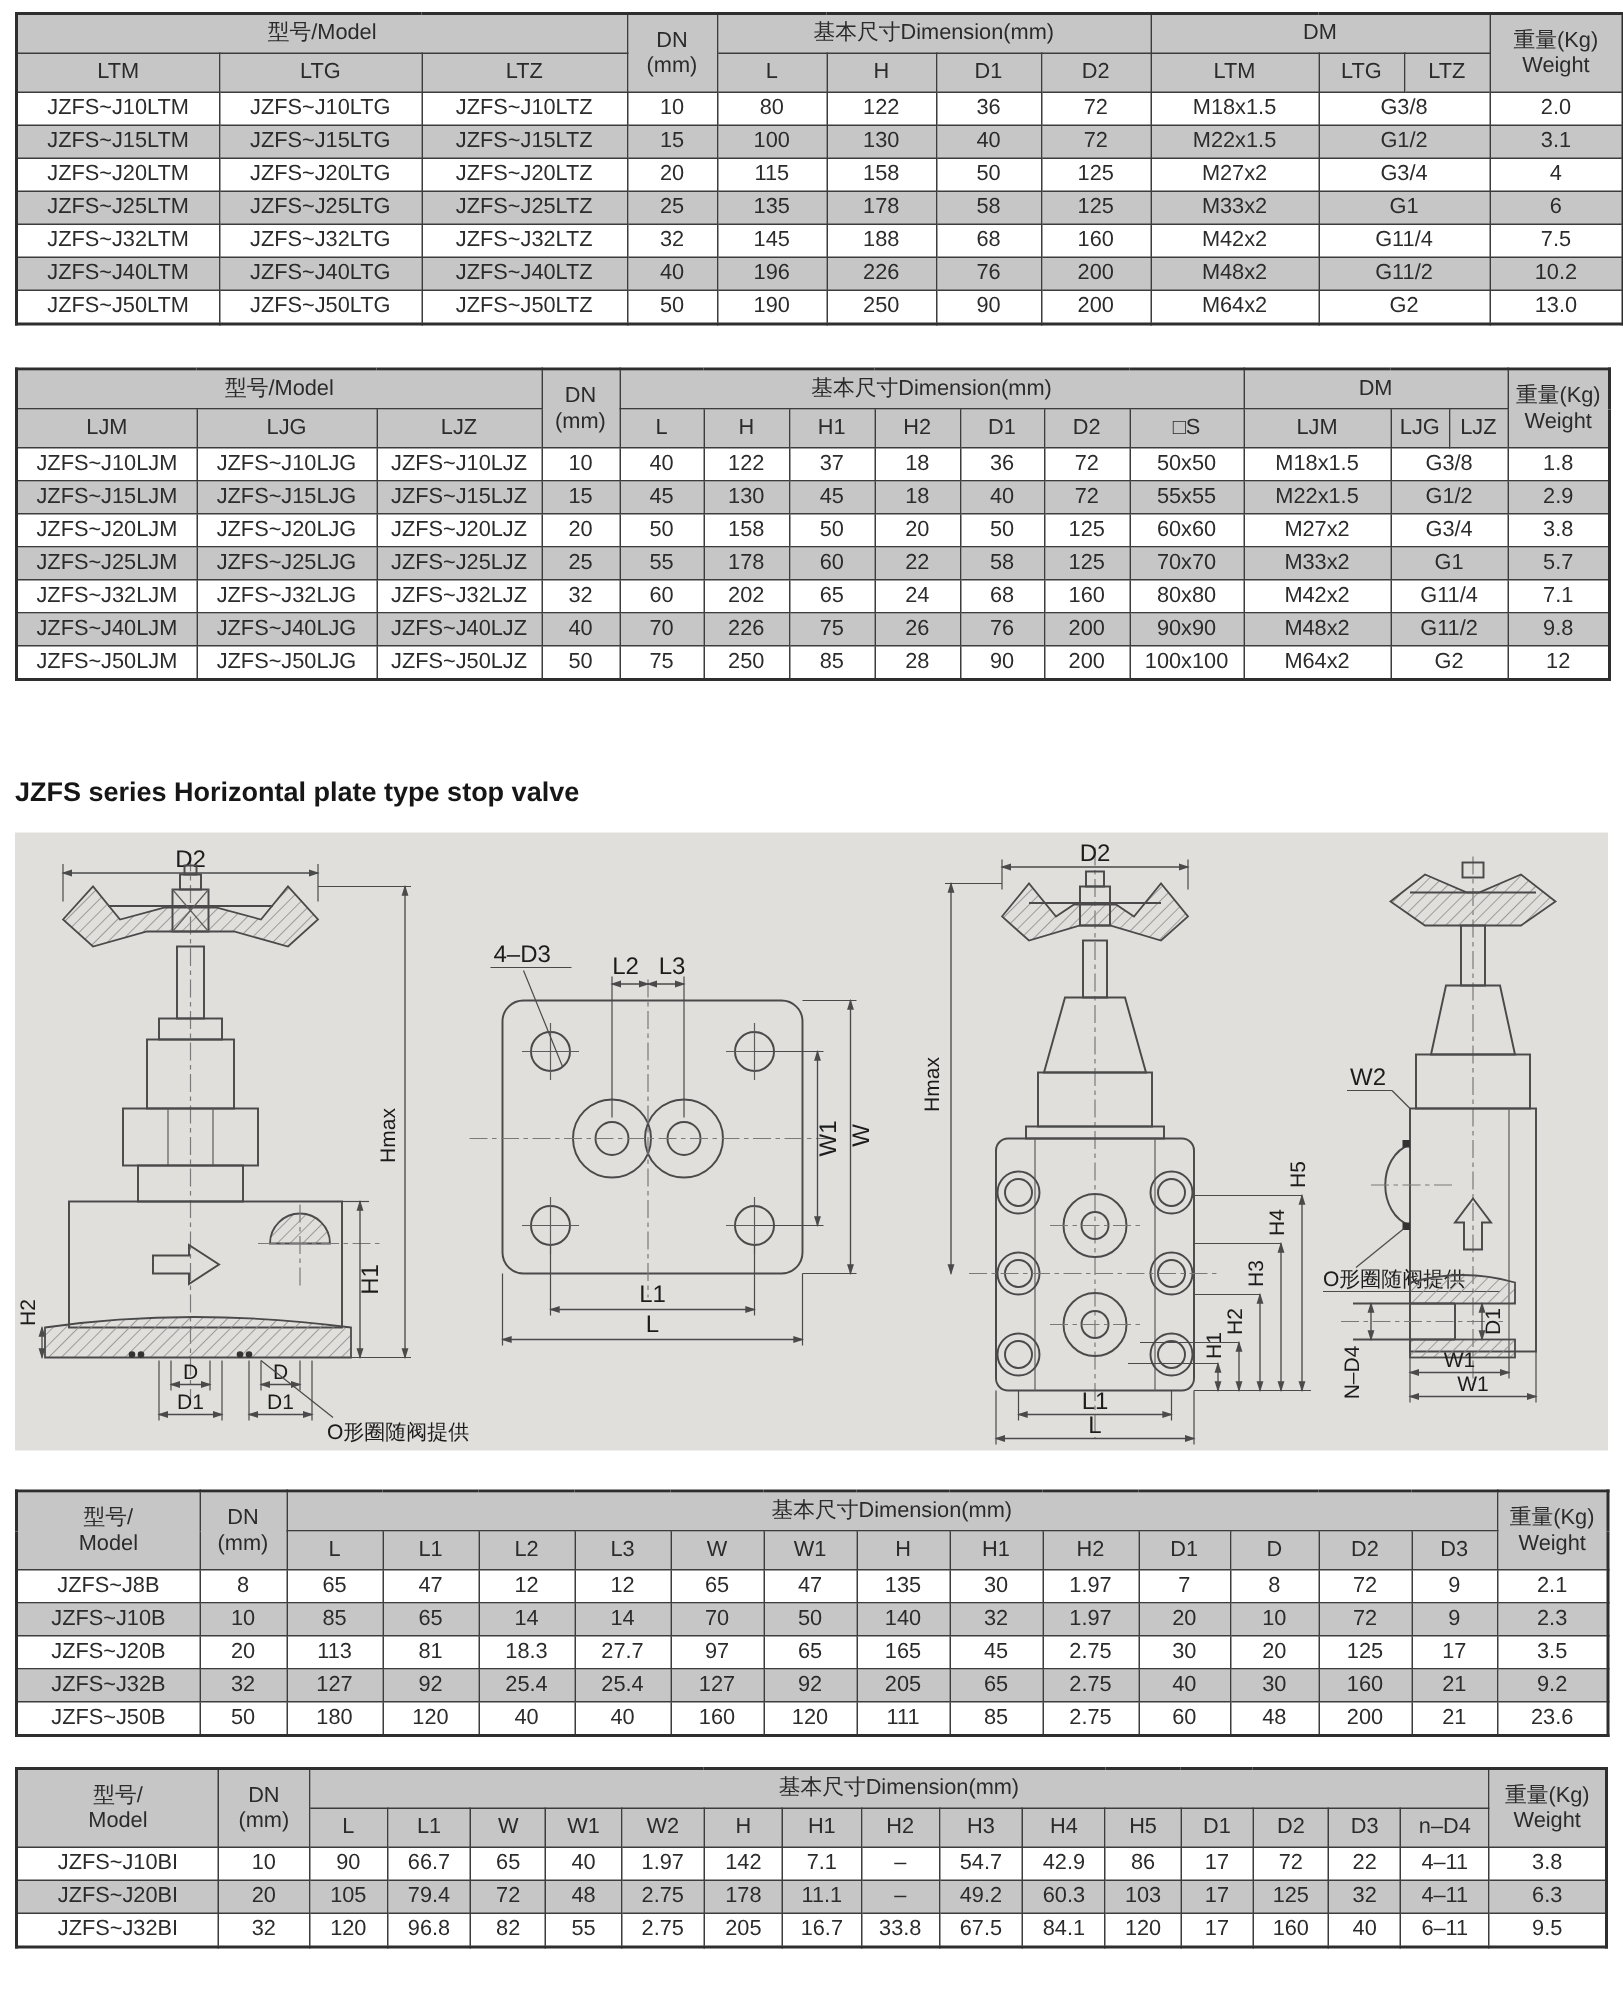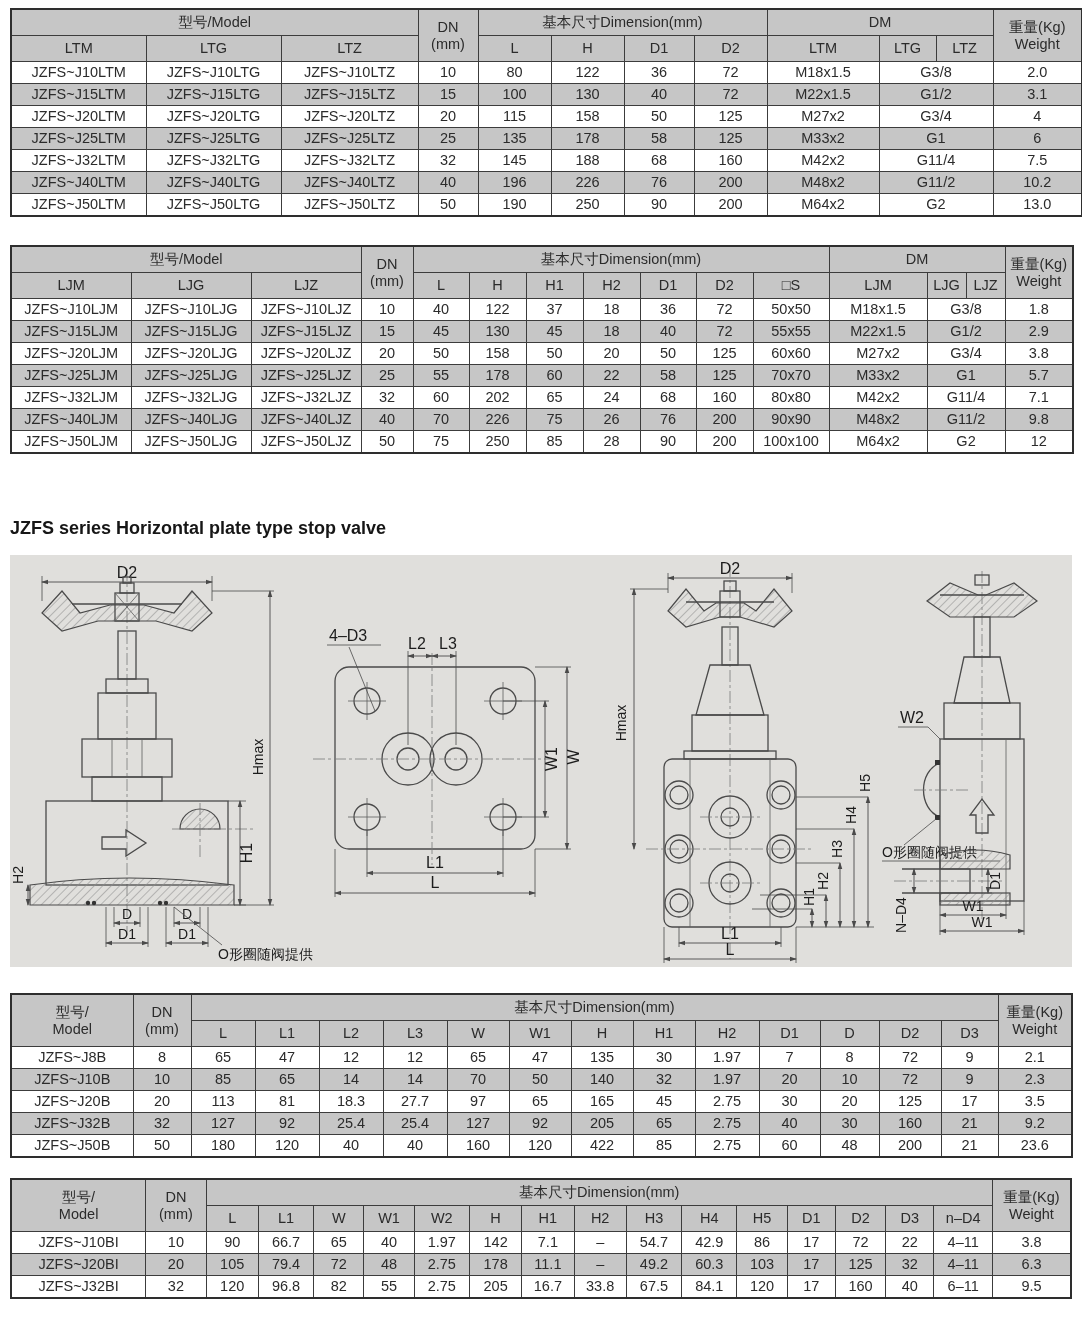--- a/index.html
+++ b/index.html
@@ -701,21 +701,21 @@
         </tr>
         <tr>
           <td>JZFS~J50B</td>
           <td>50</td>
           <td>180</td>
           <td>120</td>
           <td>40</td>
           <td>40</td>
           <td>160</td>
           <td>120</td>
-          <td>422</td>
+          <td>111</td>
           <td>85</td>
           <td>2.75</td>
           <td>60</td>
           <td>48</td>
           <td>200</td>
           <td>21</td>
           <td>23.6</td>
         </tr>
       </tbody>
   </table>

